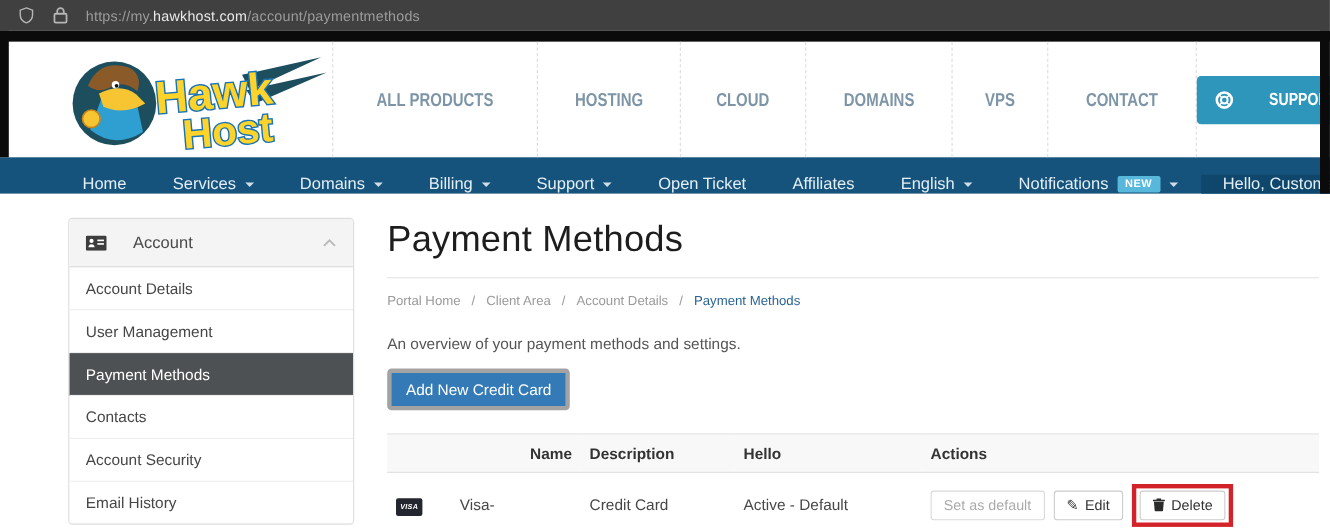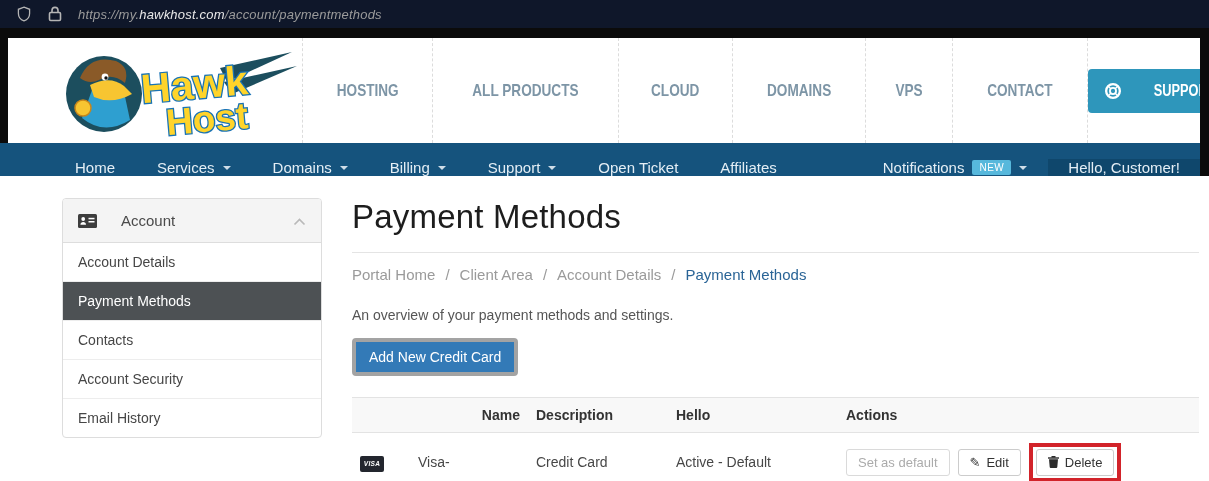--- a/index.html
+++ b/index.html
@@ -1,22 +1,22 @@
 <!DOCTYPE html>
 <html><head>
 <meta charset="utf-8">
 <style>
   * { margin:0; padding:0; box-sizing:border-box; }
   html,body { width:1209px; height:481px; overflow:hidden; background:#fff;
     font-family:"Liberation Sans", sans-serif; }
   body { position:relative; }
 
   
-  .browser-bar { height:28px; background:#0f172a; display:flex; align-items:center;
-    padding-left:16px; gap:16px;font-style:italic; }
+  .browser-bar { height:28px; background:#404040; display:flex; align-items:center;
+    padding-left:16px; gap:16px; }
   .bicon { display:inline-flex; align-items:center; }
   .url { font-size:13px; color:#9b9b9b; letter-spacing:0.2px; }
   .url .bright { color:#e9e9e9; }
 
   .black-band { height:10px; background:#0b0b0b; }
   .edge { position:absolute; background:#0b0b0b; z-index:6; }
   .edge-left  { left:0;  top:28px; width:8px;  height:115px; }
   .edge-right { right:0; top:28px; width:9px;  height:148px; }
 
   
@@ -36,41 +36,41 @@
 
   
   .navbar { height:33px; background:#15537d; display:flex; align-items:flex-end;
     padding-left:54px; color:#e4eef5; font-size:15px; }
   .nav-item { display:flex; align-items:center; padding:0 21px; cursor:pointer;
     white-space:nowrap; text-decoration:none; color:inherit; }
   .caret { width:0; height:0; border-left:4px solid transparent;
     border-right:4px solid transparent; border-top:4px solid #cfdde8;
     display:inline-block; margin-left:8px; }
   .nav-right { margin-left:auto; display:flex; align-items:stretch; }
-  .new-badge { background:#57b8dc; color:#fff; font-size:10px; font-weight:400;
+  .new-badge { background:#57b8dc; color:#fff; font-size:10px; font-weight:700;
     padding:2px 7px; border-radius:2px; margin-left:8px; letter-spacing:0.5px; }
   .nav-user { background:#0f476c; padding:0 20px; margin-right:9px; }
 
   
   .page { display:flex; padding:22px 10px 0 62px; }
   .sidebar { width:260px; flex:0 0 260px; border:1px solid #ddd; border-radius:4px;
     background:#fff; align-self:flex-start; overflow:hidden; }
   .side-header { background:#f4f4f4; border-bottom:1px solid #ddd; padding:13px 15px;
     display:flex; align-items:center; gap:24px; font-size:15px; color:#4a4a4a;
     cursor:pointer; }
   .side-header .chev { margin-left:auto; }
   .side-item { padding:11px 15px; font-size:14px; color:#464646;
     border-bottom:1px solid #ededed; cursor:pointer; }
   .side-item:last-child { border-bottom:none; }
   .side-item.active { background:#4d5154; color:#fff; }
 
   .content { flex:1; margin-left:30px; }
   h1 { font-size:33px; font-weight:400; color:#1d1d1d; line-height:1.15;
     padding-bottom:16px; border-bottom:1px solid #e4e4e4; letter-spacing:0.2px; }
-  .breadcrumb { margin-top:13px; font-size:15px; color:#9a9a9a;
+  .breadcrumb { margin-top:13px; font-size:12px; color:#9a9a9a;
     display:flex; gap:10px; align-items:center; }
   .breadcrumb a { color:#9a9a9a; text-decoration:none; cursor:pointer; }
   .bc-current { color:#2a6496; }
   .overview { margin-top:24px; font-size:14px; color:#555; }
   .add-btn { margin-top:15px; background:#337ab7; color:#fff; border:4px solid #a3a3a3;
     border-radius:4px; padding:7px 13px; font-size:14px; cursor:pointer;
     font-family:"Liberation Sans", sans-serif; }
 
   
   table { margin-top:21px; width:100%; border-collapse:collapse; }
@@ -128,24 +128,24 @@
       <path d="M168 26 L240 10 L175 40 Z" fill="#1c4e5e"></path>
       <path d="M172 40 L245 24 L180 52 Z" fill="#1c4e5e"></path>
       <g transform="rotate(-5 150 55)" font-weight="700" font-family="Liberation Sans, sans-serif">
         <text x="90" y="56" font-size="41" fill="#ffd42a" stroke="#1973b5" stroke-width="2.6" paint-order="stroke">Hawk</text>
         <text x="112" y="90" font-size="37" fill="#ffd42a" stroke="#1973b5" stroke-width="2.6" paint-order="stroke">Host</text>
       </g>
     </svg>
   </div>
   <nav class="top-menu">
     <a class="tm-item">
+        <span class="cond">ALL PRODUCTS</span>
+      </a>
+    <a class="tm-item">
         <span class="cond">HOSTING</span>
-      </a>
-    <a class="tm-item">
-        <span class="cond">ALL PRODUCTS</span>
       </a>
     <a class="tm-item">
         <span class="cond">CLOUD</span>
       </a>
     <a class="tm-item">
         <span class="cond">DOMAINS</span>
       </a>
     <a class="tm-item">
         <span class="cond">VPS</span>
       </a>
@@ -185,20 +185,24 @@
       <span>Support</span>
       <i class="caret"></i>
     </a>
   <a class="nav-item">
       <span>Open Ticket</span>
     </a>
   <a class="nav-item">
       <span>Affiliates</span>
     </a>
   <div class="nav-right">
+    <a class="nav-item">
+        <span>English</span>
+        <i class="caret"></i>
+      </a>
     <a class="nav-item">
         <span>Notifications</span>
         <span class="new-badge">NEW</span>
         <i class="caret"></i>
       </a>
     <a class="nav-item nav-user">
         <span>Hello, Customer!</span>
       </a>
   </div>
 </nav>
@@ -215,20 +219,21 @@
           <rect x="10.5" y="7" width="6" height="1.5" fill="#fff"></rect>
         </svg>
       <span>Account</span>
       <span class="chev">
         <svg width="13" height="8" viewBox="0 0 13 8">
             <path d="M1.5 6.5L6.5 1.5 11.5 6.5" stroke="#b9b9b9" stroke-width="1.7" fill="none"></path>
           </svg>
       </span>
     </div>
     <div class="side-item">Account Details</div>
+    <div class="side-item">User Management</div>
     <div class="side-item active">Payment Methods</div>
     <div class="side-item">Contacts</div>
     <div class="side-item">Account Security</div>
     <div class="side-item">Email History</div>
   </aside>
 
   <main class="content">
     <h1>Payment Methods</h1>
 
     <div class="breadcrumb">

